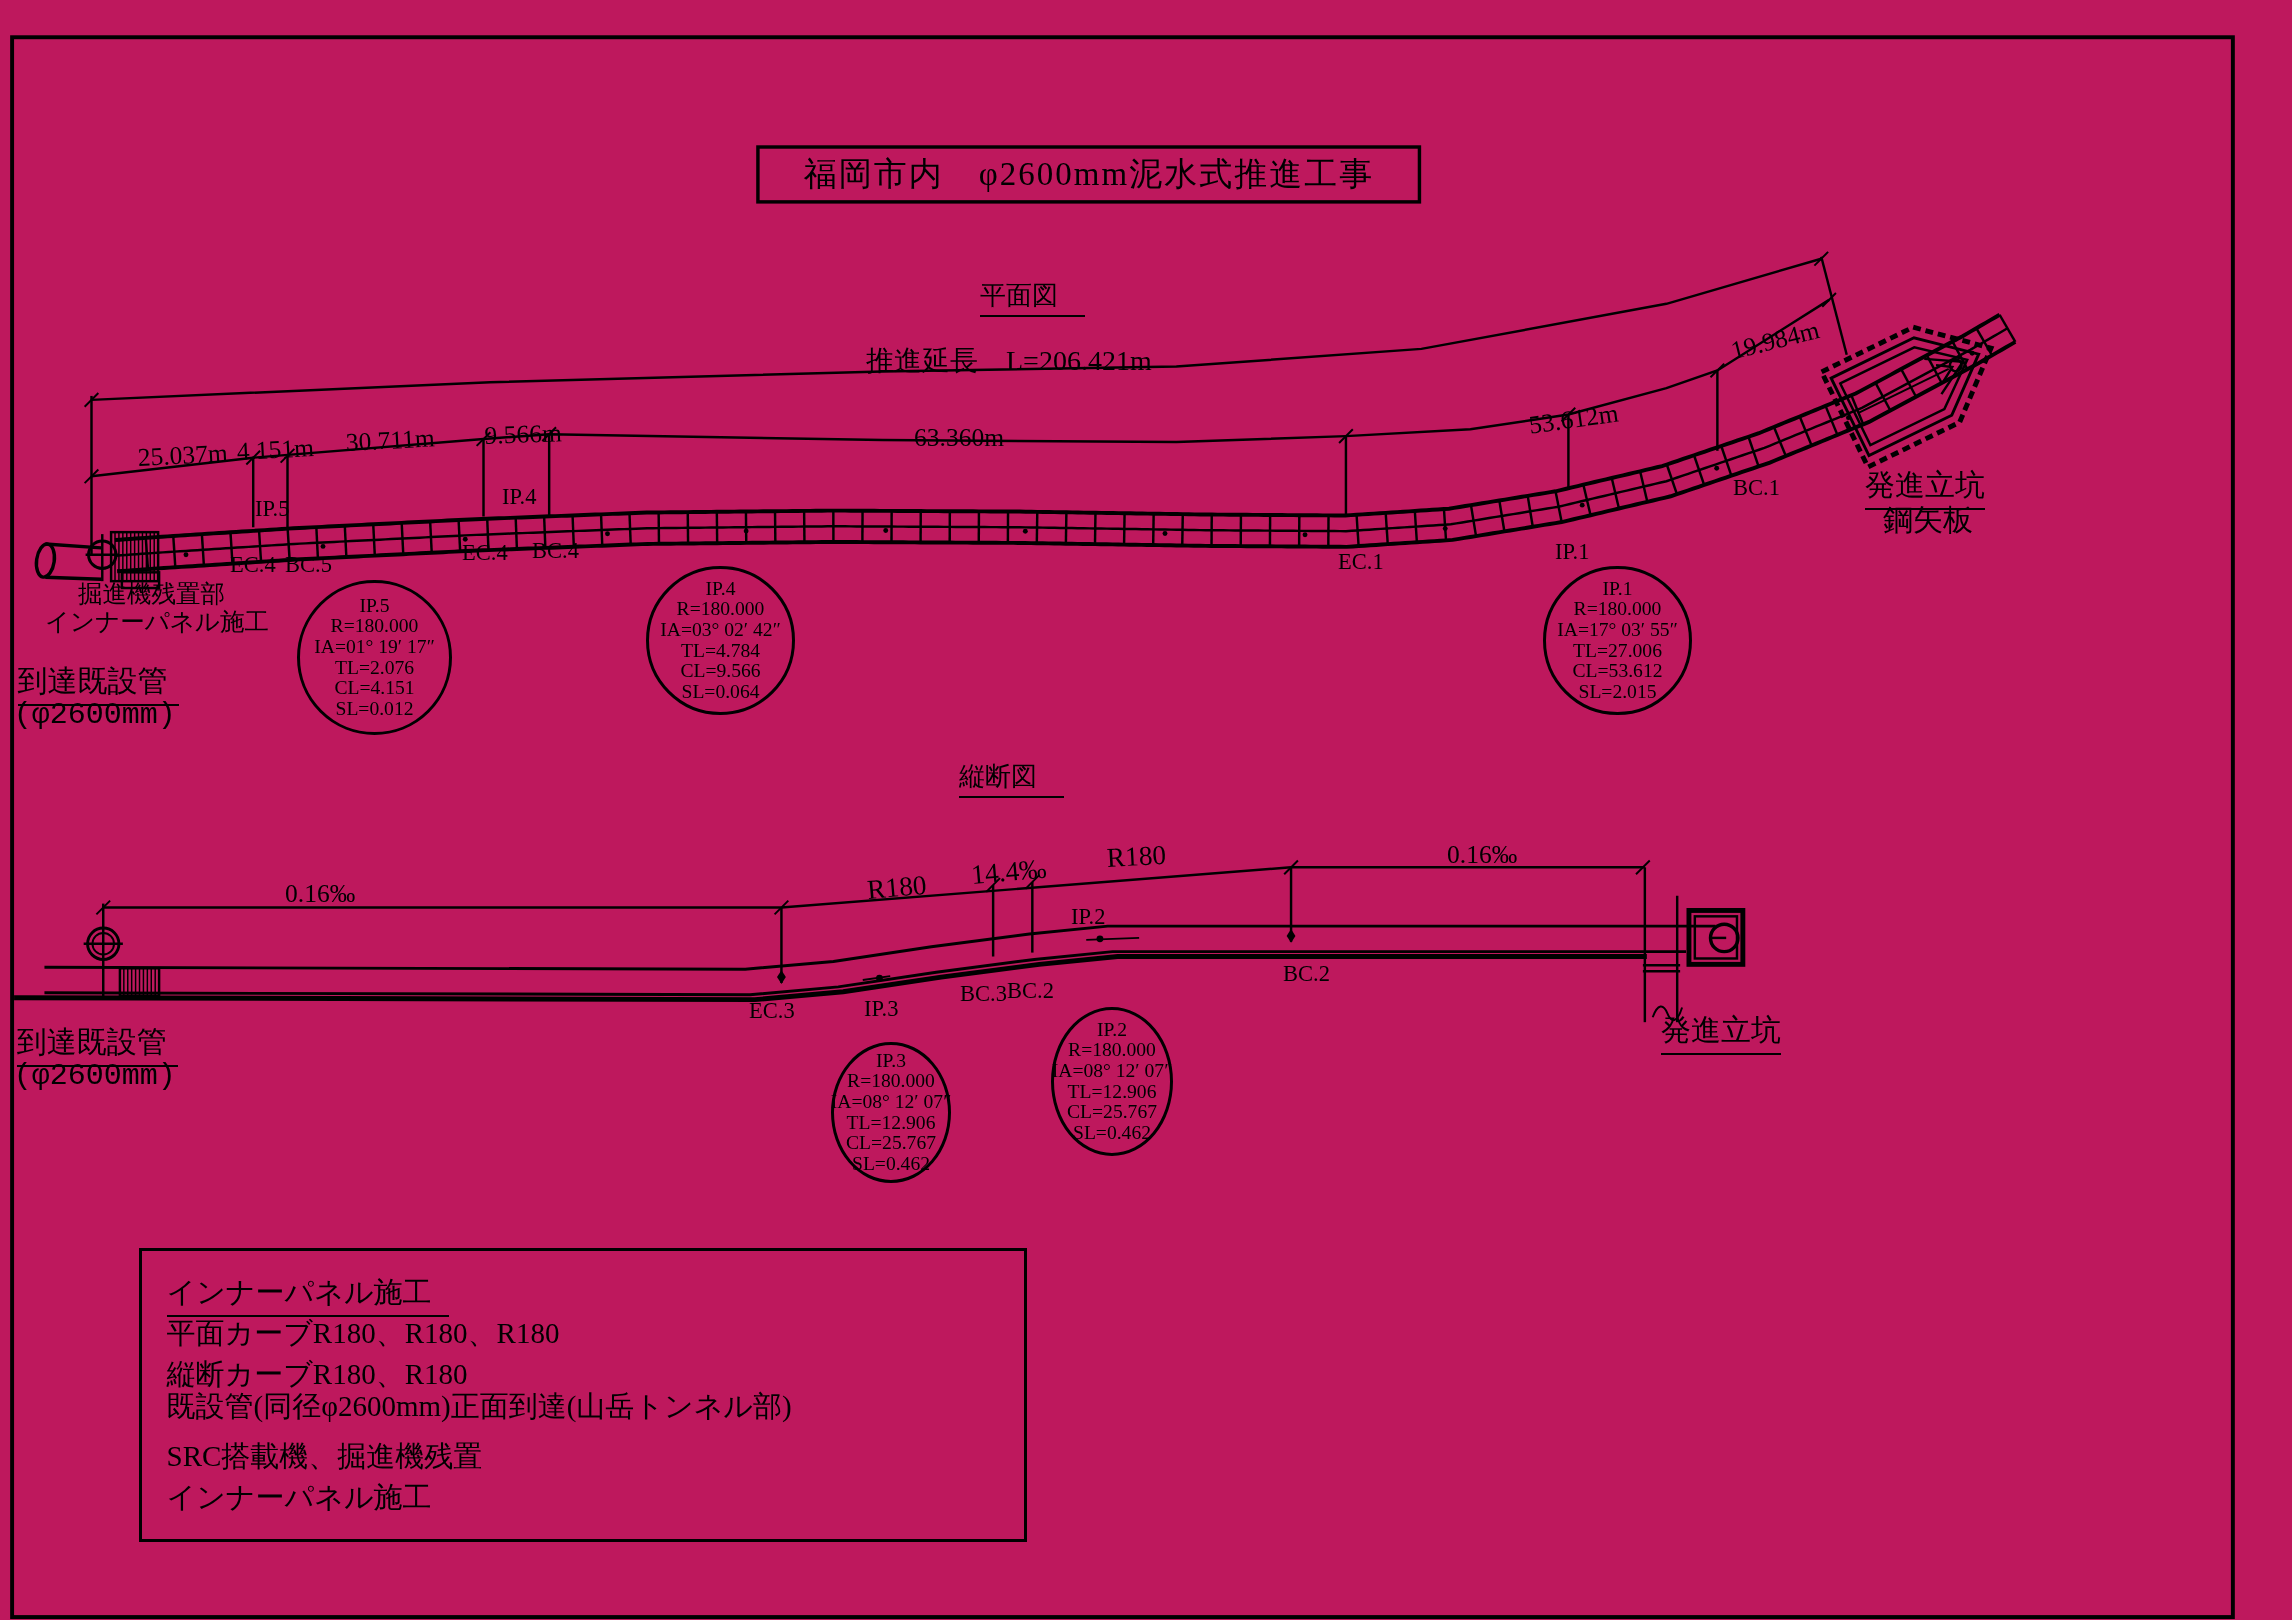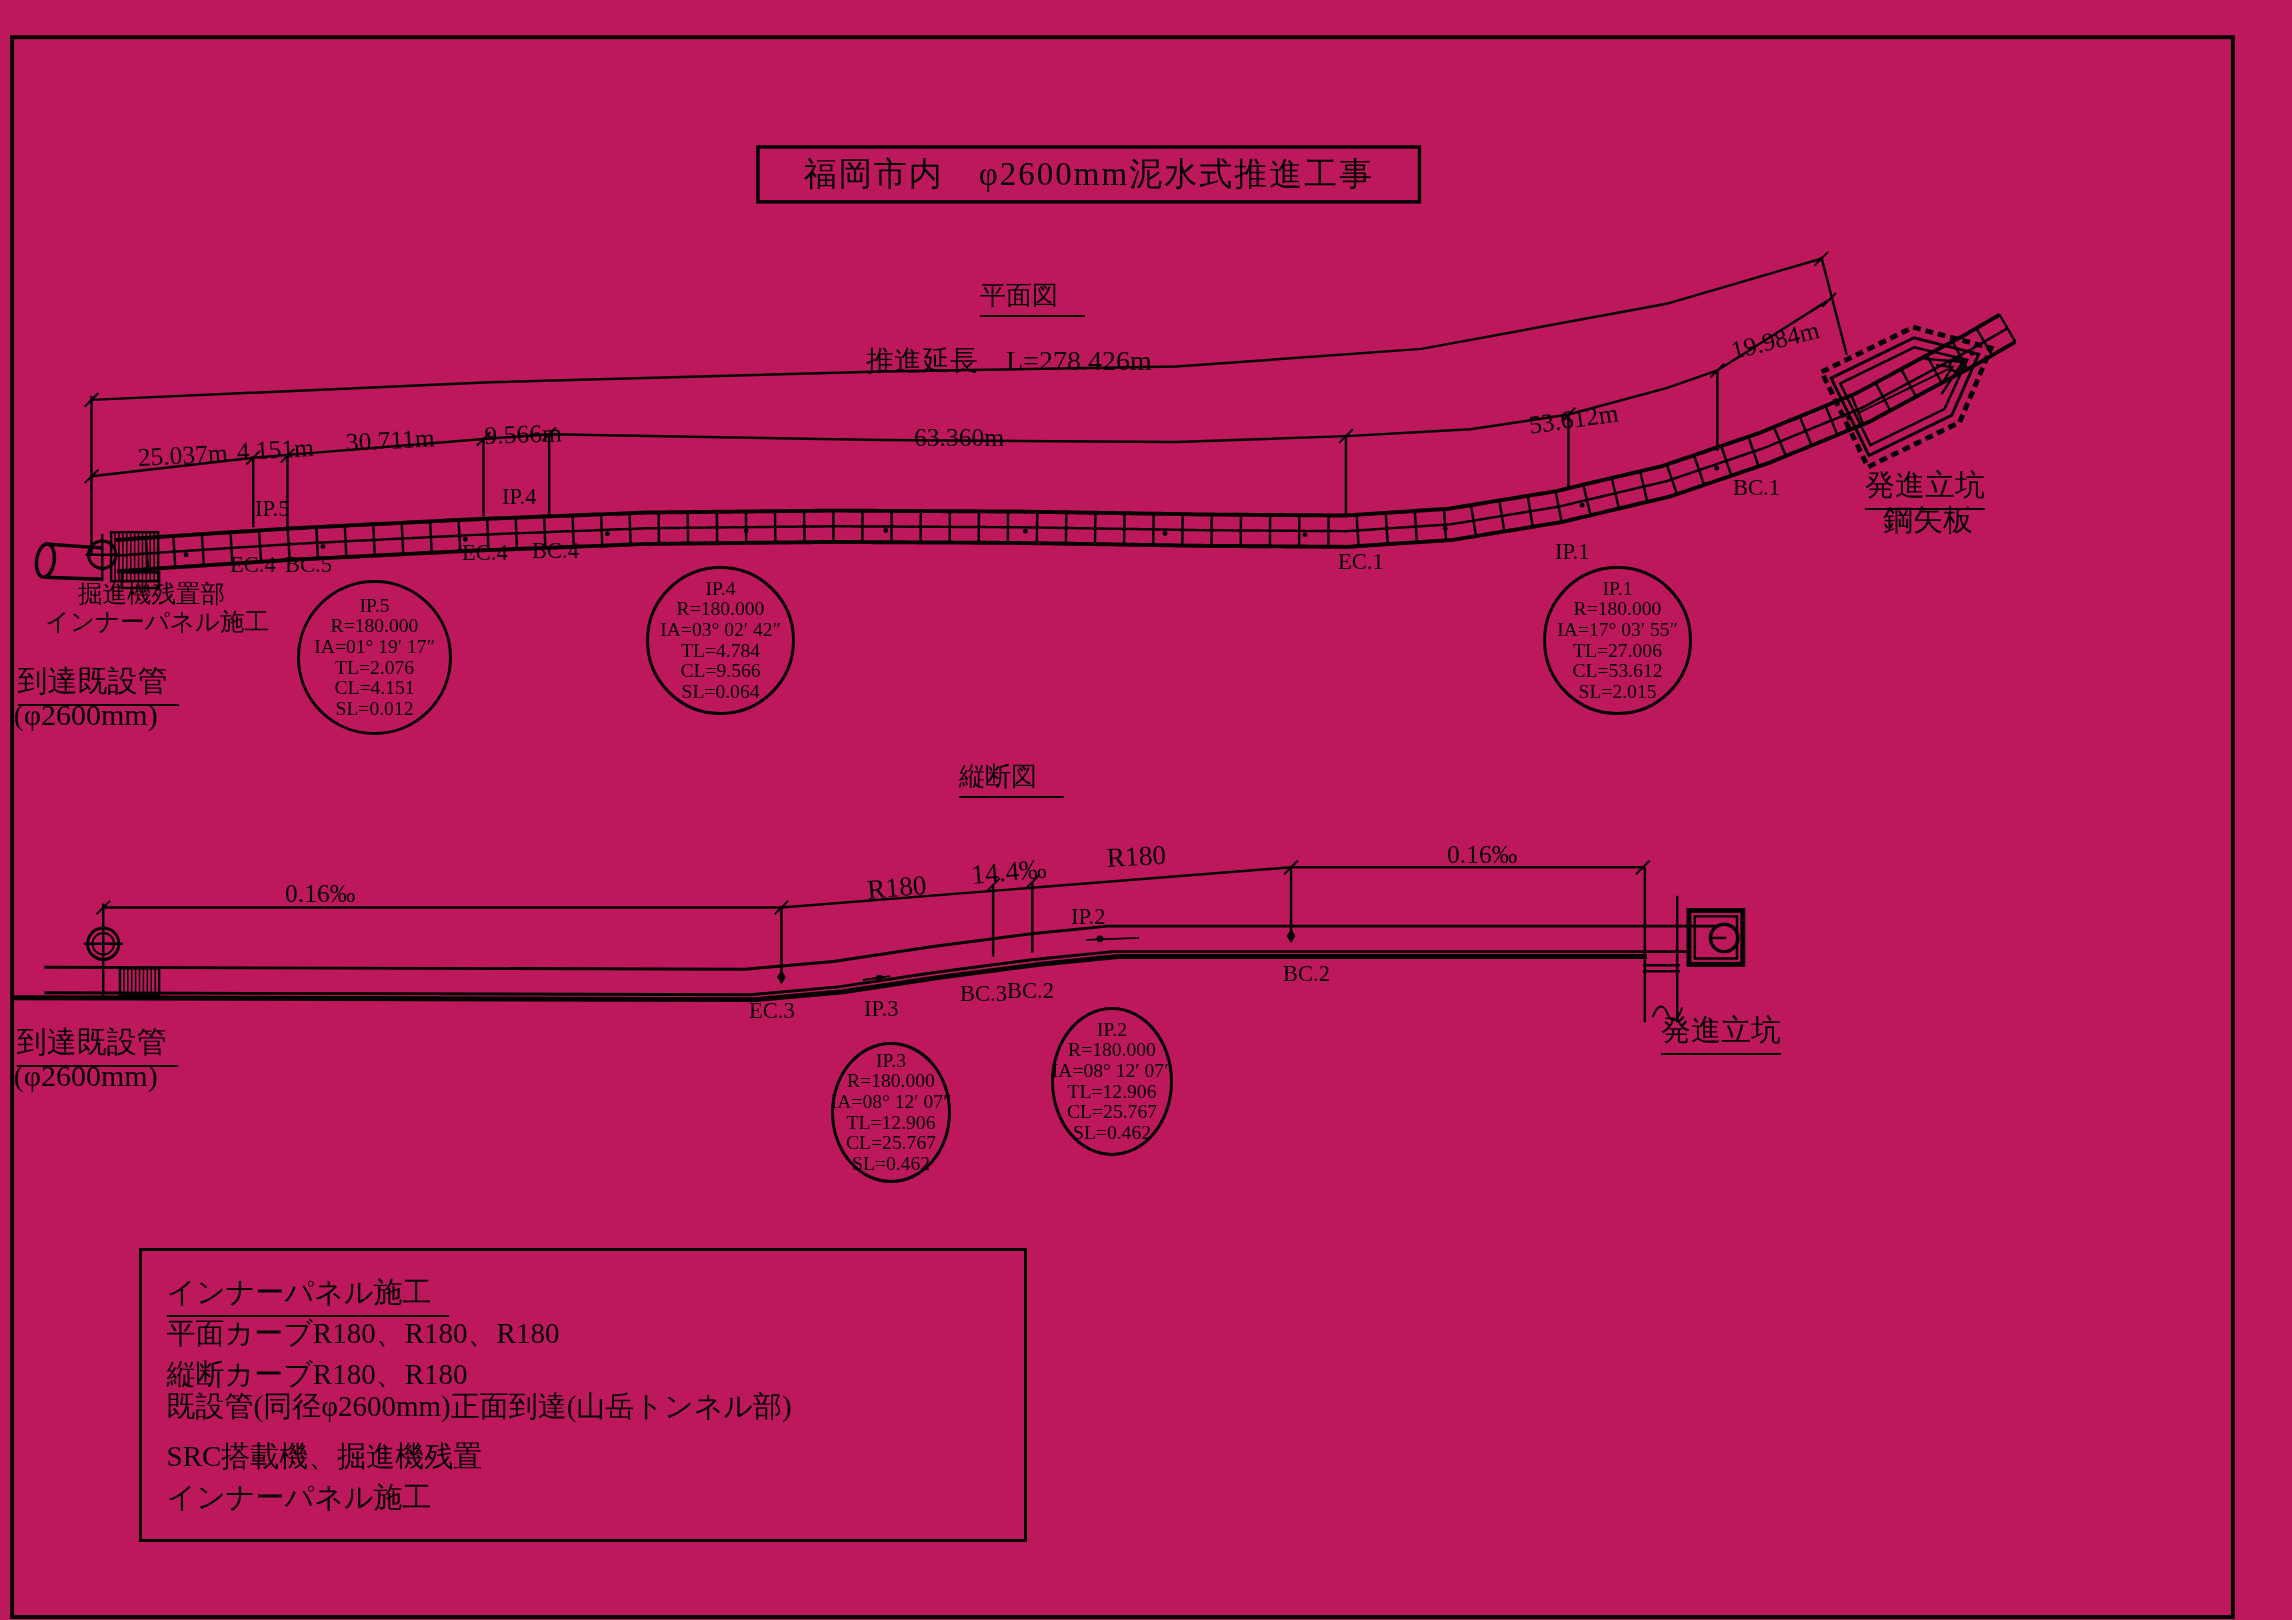--- a/index.html
+++ b/index.html
@@ -3,21 +3,21 @@
 <meta charset="utf-8">
 <style>
   html,body{margin:0;padding:0;background:#e8e8e8;}
   #page{position:relative;width:2293px;height:1620px;background:#be185d;overflow:hidden;
         font-family:"Liberation Serif","DejaVu Serif",serif;color:#000;}
   svg{position:absolute;left:0;top:0;}
   .lbl{position:absolute;white-space:nowrap;color:#000;}
   .u{border-bottom:2.9px solid #000;padding-bottom:2px;}
   .dim{font-size:25.5px;}
   .pt{font-size:22.5px;}
-  .big{font-size:30px;}
+  .big{font-size:30px;font-family:Liberation Mono, monospace;}
   .med{font-size:24.5px;}
   .titlebox{position:absolute;left:758px;top:147px;width:662px;height:55px;
             display:flex;align-items:center;justify-content:center;font-size:33px;letter-spacing:2px;}
   .heading{font-size:26px;}
   .ipc{position:absolute;border:3.9px solid #000;border-radius:50%;display:flex;flex-direction:column;
        align-items:center;justify-content:center;text-align:center;font-size:19.6px;line-height:20.6px;}
   .ipc div{white-space:nowrap;}
   .notesbox{position:absolute;left:139px;top:1248px;width:882px;height:288px;border:3.9px solid #000;}
   .noteline{position:absolute;left:24.5px;font-size:29px;white-space:nowrap;}
   .rot{transform-origin:left top;}
@@ -227,21 +227,21 @@
         <polygon points="797,990 801.5,997 797,1004 792.5,997" fill="#000"></polygon>
         <polygon points="1317,948 1321.5,955 1317,962 1312.5,955" fill="#000"></polygon>
         <circle cx="1122" cy="958" r="3.5" fill="#000"></circle>
         <circle cx="897" cy="998" r="3.5" fill="#000"></circle>
       </g>
   </svg>
 
   <div class="titlebox">福岡市内　φ2600mm泥水式推進工事</div>
 
   <div class="lbl heading u" style="left:980px;top:278px;padding-right:27.4px;">平面図</div>
-  <div class="lbl" style="left:866px;top:342px;font-size:28px;">推進延長　L=278.426m</div>
+  <div class="lbl" style="left:866px;top:342px;font-size:28px;">推進延長　L=206.421m</div>
 
   <div class="lbl dim rot" style="left:137px;top:443px;transform:rotate(-3deg);">25.037m</div>
   <div class="lbl dim rot" style="left:236px;top:437px;transform:rotate(-3deg);">4.151m</div>
   <div class="lbl dim rot" style="left:345px;top:428px;transform:rotate(-3deg);">30.711m</div>
   <div class="lbl dim rot" style="left:484px;top:421px;transform:rotate(-2deg);">9.566m</div>
   <div class="lbl dim" style="left:914px;top:423px;">63.360m</div>
   <div class="lbl dim rot" style="left:1527px;top:411px;transform:rotate(-8deg);">53.612m</div>
   <div class="lbl dim rot" style="left:1728px;top:337px;transform:rotate(-14deg);">19.984m</div>
 
   <div class="lbl pt" style="left:255px;top:496px;">IP.5</div>

